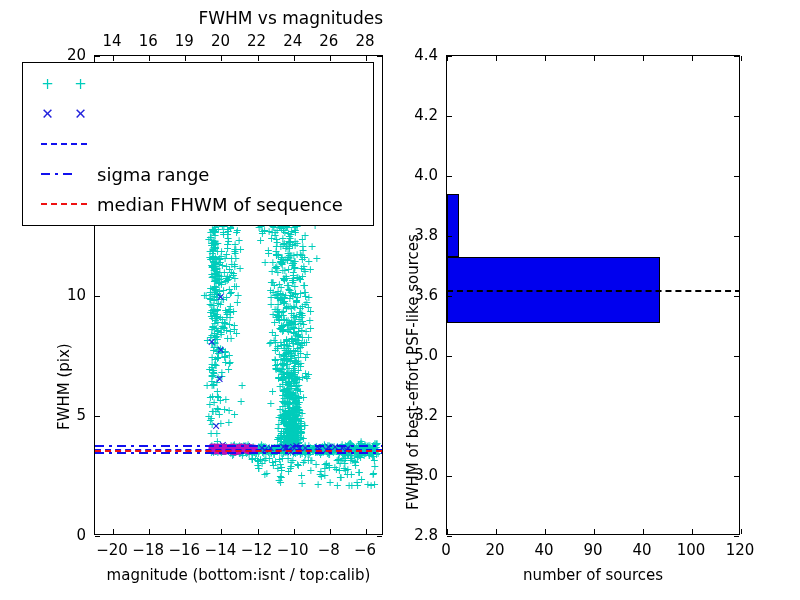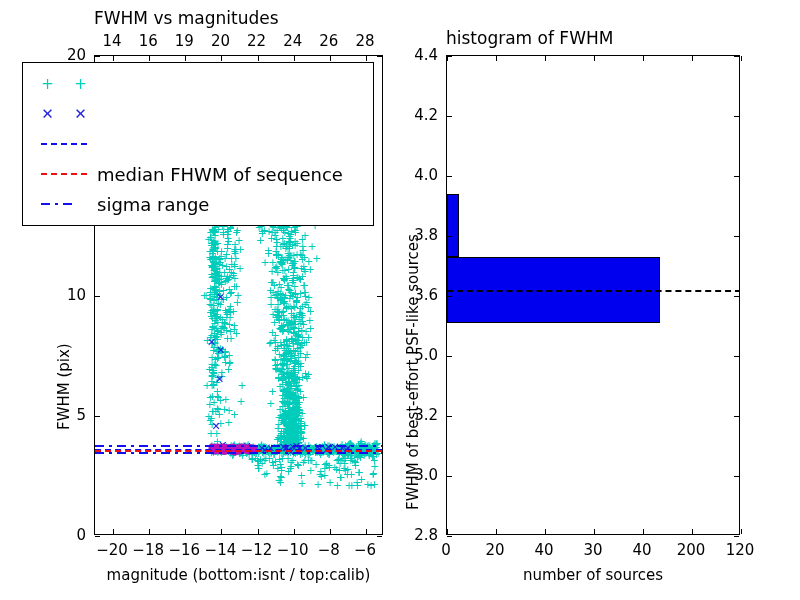--- a/index.html
+++ b/index.html
@@ -23,21 +23,21 @@
     background: #ffffff;
     overflow: visible;
   }
   .axes .inner {
     position: absolute;
     inset: 0;
     overflow: hidden;
   }
   .title {
     position: absolute;
-    text-align: left;
+    text-align: right;
     font-size: 17px;
     color: #000;
     white-space: nowrap;
   }
   .ticklabel {
     position: absolute;
     font-size: 15px;
     color: #000;
     white-space: nowrap;
   }
@@ -2469,35 +2469,34 @@
 
 
     <div class="legend-row">
       <span class="legend-handle">
         <span class="lg-line b" style="width:46px;"></span>
       </span>
     </div>
 
     <div class="legend-row">
       <span class="legend-handle">
+        <span class="lg-dashdot" style="width:46px;"></span>
+      </span>
+      <span class="legend-text">sigma range</span>
+    </div>
+
+    <div class="legend-row">
+      <span class="legend-handle">
         <span class="lg-line r" style="width:46px;"></span>
       </span>
       <span class="legend-text">median FHWM of sequence</span>
     </div>
 
-    <div class="legend-row">
-      <span class="legend-handle">
-        <span class="lg-dashdot" style="width:46px;"></span>
-      </span>
-      <span class="legend-text">sigma range</span>
-    </div>
-
   </div>
 
-  <div class="title" id="hist-title" style="left:446px; top:28px; width:294px;">histogram of FWHM</div>
 
   <div class="axes" id="ax-hist">
     <div class="inner" id="hist-inner">
         <div class="hbar" style="top: 201px; height: 66px; width: 213.15px; background: rgb(0, 0, 238);"></div>
         <div class="hbar" style="top: 138px; height: 63px; width: 12.25px; background: rgb(0, 0, 238);"></div>
         <div class="medline" style="top: 234px; width: 294px; border-top-color: rgb(0, 0, 0);"></div>
       </div>
     <div id="hist-ticks">
         <div class="tick v" style="left: 0px; bottom: 0px;"></div>
         <div class="tick v" style="left: 0px; top: 0px;"></div>
@@ -2531,23 +2530,23 @@
         <div class="tick h" style="right: 0px; top: 60px;"></div>
         <div class="tick h" style="left: 0px; top: 0px;"></div>
         <div class="tick h" style="right: 0px; top: 0px;"></div>
       </div>
   </div>
 
   <div id="hist-xticklabels">
       <div class="ticklabel" style="left: 446px; top: 541px; transform: translateX(-50%);">0</div>
       <div class="ticklabel" style="left: 495px; top: 541px; transform: translateX(-50%);">20</div>
       <div class="ticklabel" style="left: 544px; top: 541px; transform: translateX(-50%);">40</div>
-      <div class="ticklabel" style="left: 593px; top: 541px; transform: translateX(-50%);">30</div>
+      <div class="ticklabel" style="left: 593px; top: 541px; transform: translateX(-50%);">90</div>
       <div class="ticklabel" style="left: 642px; top: 541px; transform: translateX(-50%);">40</div>
-      <div class="ticklabel" style="left: 691px; top: 541px; transform: translateX(-50%);">200</div>
+      <div class="ticklabel" style="left: 691px; top: 541px; transform: translateX(-50%);">100</div>
       <div class="ticklabel" style="left: 740px; top: 541px; transform: translateX(-50%);">120</div>
     </div>
   <div id="hist-yticklabels">
       <div class="ticklabel" style="left: 438px; top: 526px; transform: translateX(-100%);">2.8</div>
       <div class="ticklabel" style="left: 438px; top: 466px; transform: translateX(-100%);">3.0</div>
       <div class="ticklabel" style="left: 438px; top: 406px; transform: translateX(-100%);">3.2</div>
       <div class="ticklabel" style="left: 438px; top: 346px; transform: translateX(-100%);">5.0</div>
       <div class="ticklabel" style="left: 438px; top: 286px; transform: translateX(-100%);">3.6</div>
       <div class="ticklabel" style="left: 438px; top: 226px; transform: translateX(-100%);">3.8</div>
       <div class="ticklabel" style="left: 438px; top: 166px; transform: translateX(-100%);">4.0</div>

